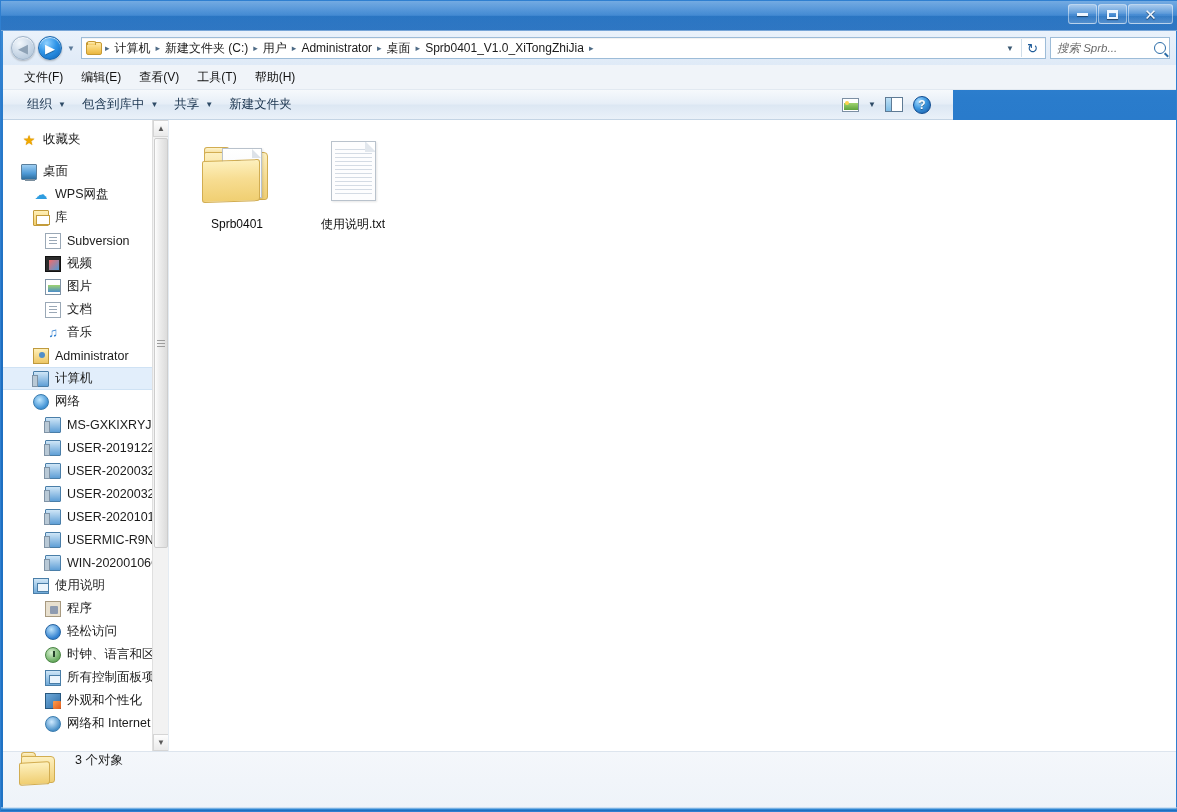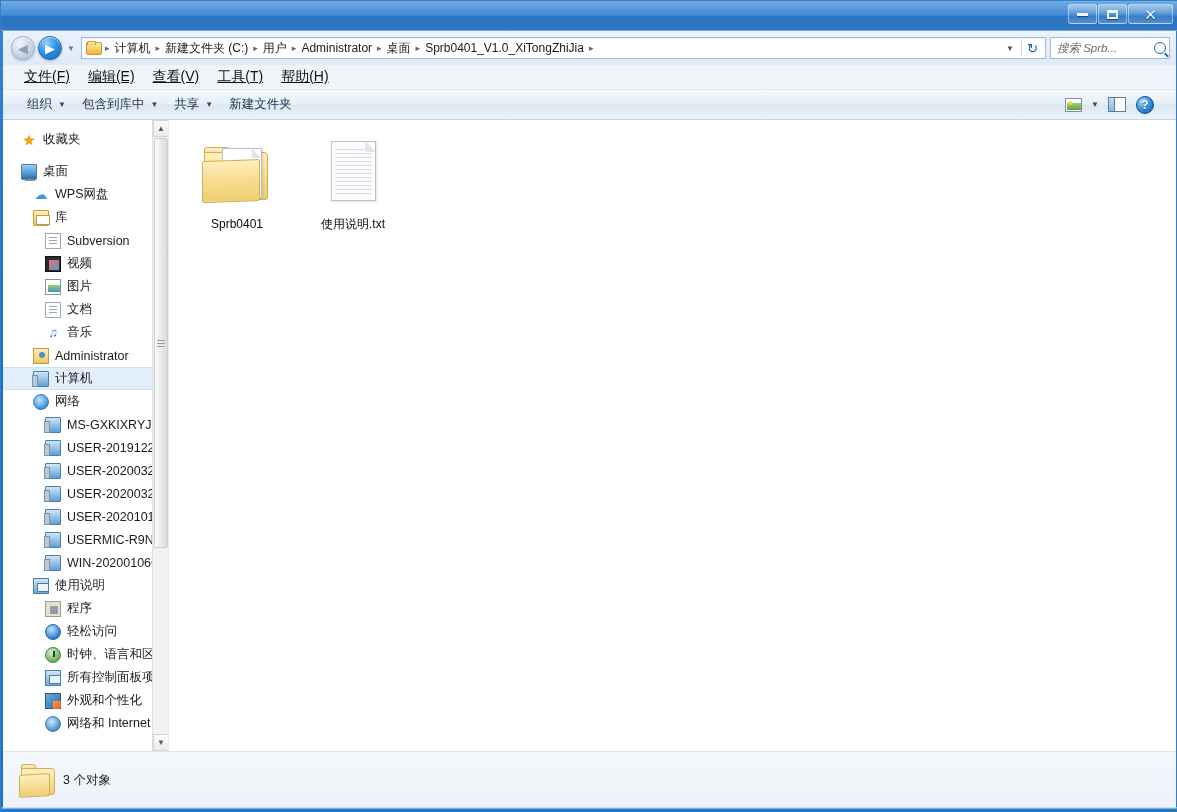--- a/index.html
+++ b/index.html
@@ -122,25 +122,25 @@
     content:""; position:absolute; right:-4px; bottom:-3px; width:5px; height:1.8px;
     background:#2b6ca8; transform: rotate(45deg);
   }
 
   
   #menubar {
     position: absolute; left: 2px; top: 64px; width: 1173px; height: 25px;
     background: #f0f4f9; display: flex; align-items: center; padding-left: 12px;
     border-bottom: 1px solid #e2e9f1;
   }
-  .menu-item { font-size: 14px; color: #111; padding: 3px 9px; cursor: default; text-decoration: underline; }
+  .menu-item { font-size: 12px; color: #111; padding: 3px 9px; cursor: default; }
 
   
   #toolbar {
-    position: absolute; left: 2px; top: 89px; width: 1173px; height: 30px;
+    position: absolute; left: 2px; top: 89px; width: 950px; height: 30px;
     background: linear-gradient(180deg, #f6f9fc 0%, #e6eef7 48%, #dce7f3 52%, #eaf1f9 100%);
     display: flex; align-items: center; padding-left: 16px;
     border-bottom: 1px solid #c4d4e4;
   }
   .tb-item {
     font-size: 12.5px; color: #18324d; padding: 3px 8px; display: flex; align-items: center; gap: 6px; cursor: default;
   }
   .caret { font-size: 8px; color: #2d4a66; }
   .tb-right { margin-left: auto; display: flex; align-items: center; gap: 2px; padding-right: 18px; }
   .tb-icon-btn { width: 26px; height: 22px; display: flex; align-items: center; justify-content: center; cursor: default; }
@@ -322,21 +322,21 @@
     border-style:solid; border-color: #e2e7ed #ffffff;
   }
   .txt-lines { position:absolute; left:3px; top:7px; right:3px; }
   .txt-lines i { display:block; height:1px; background:#d4dbe4; margin-bottom:3px; }
 
   
   #statusbar {
     position: absolute; left: 2px; top: 750px; width: 1173px; height: 58px;
     background: linear-gradient(180deg, #f4f7fb 0%, #eef3f9 100%);
     border-top: 1px solid #dde5ee;
-    display: flex; align-items: center; padding-left: 16px; gap: 4px;
+    display: flex; padding-left: 16px; gap: 16px;
   }
   .status-folder {
     width: 40px; height: 34px; position: relative; flex: none;
   }
   .sf-back {
     position:absolute; left:2px; top:4px; width:34px; height:27px;
     background: linear-gradient(180deg,#fdf0c0,#f0cf74);
     border:1px solid #d2ad51; border-radius:2px 4px 3px 3px;
   }
   .sf-tab {

